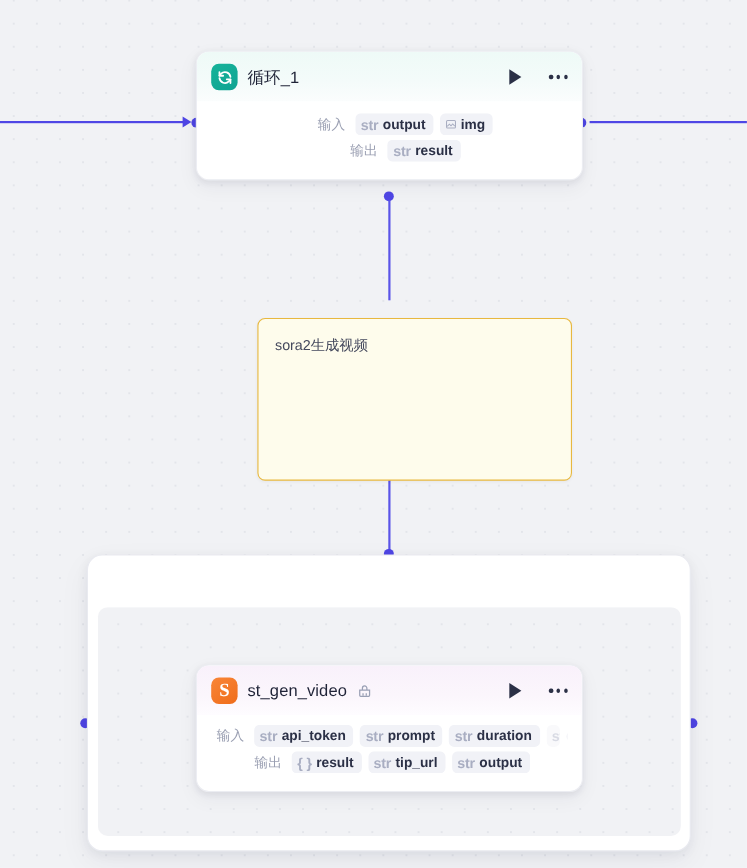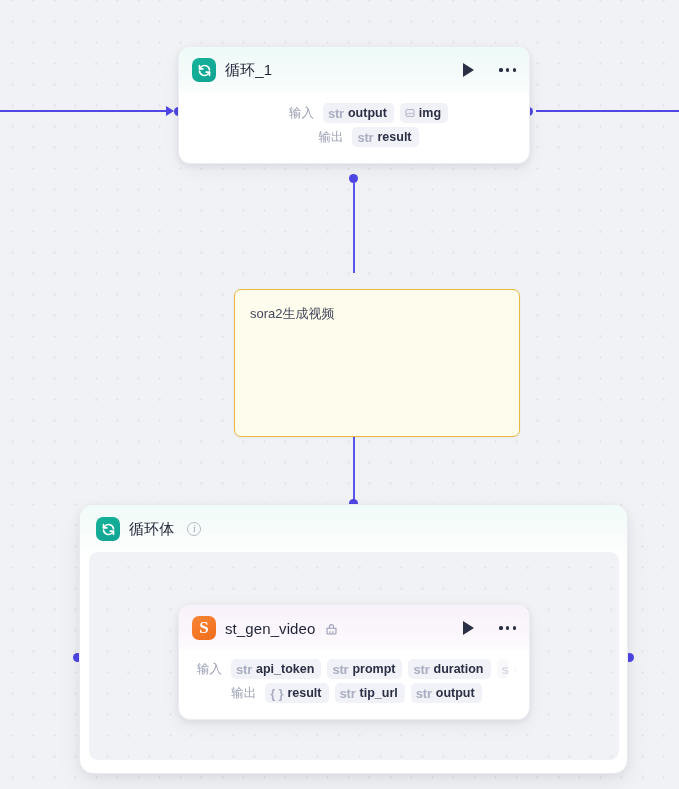--- a/index.html
+++ b/index.html
@@ -231,32 +231,20 @@
       </div>
 
     </div>
   </div>
 
   <div class="sticky" style="left:234px; top:289px; width:286px; height:148px;">
     <div class="sticky-text">sora2生成视频</div>
   </div>
 
   <div class="loopbody" style="left:79px; top:504px; width:549px; height:270px;">
-    <div class="loopbody-head">
-      <div class="node-icon teal">
-        <svg width="15" height="15" viewBox="0 0 24 24" fill="none" stroke="#ffffff" stroke-width="2.6" stroke-linecap="round" stroke-linejoin="round">
-          <path d="M20 11a8 8 0 0 0-13.6-4.6L4 9"></path>
-          <polyline points="4,4 4,9.4 9.4,9.4"></polyline>
-          <path d="M4 13a8 8 0 0 0 13.6 4.6L20 15"></path>
-          <polyline points="20,20 20,14.6 14.6,14.6"></polyline>
-        </svg>
-      </div>
-      <div class="node-title">循环体</div>
-      <div class="info-icon">i</div>
-    </div>
     <div class="loopbody-canvas"></div>
   </div>
 
   <div class="node" style="left:178px; top:604px; width:352px;">
     <div class="node-head plugin">
       <div class="node-icon orange">
         <span class="s-letter">S</span>
       </div>
       <div class="node-title">
         <span>st_gen_video</span>

